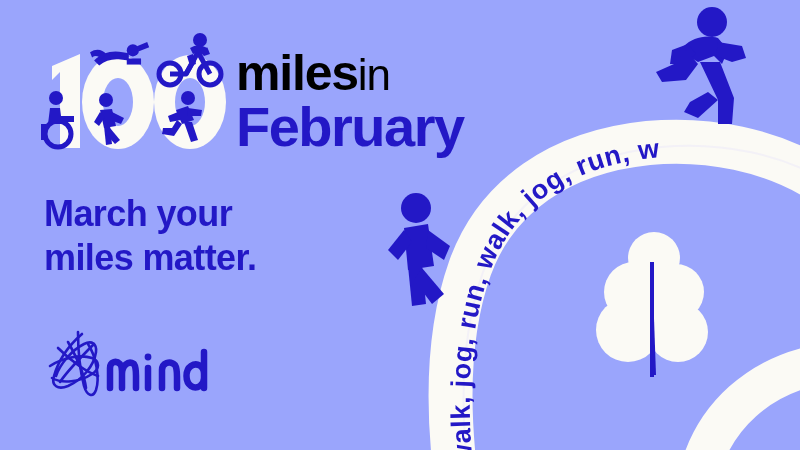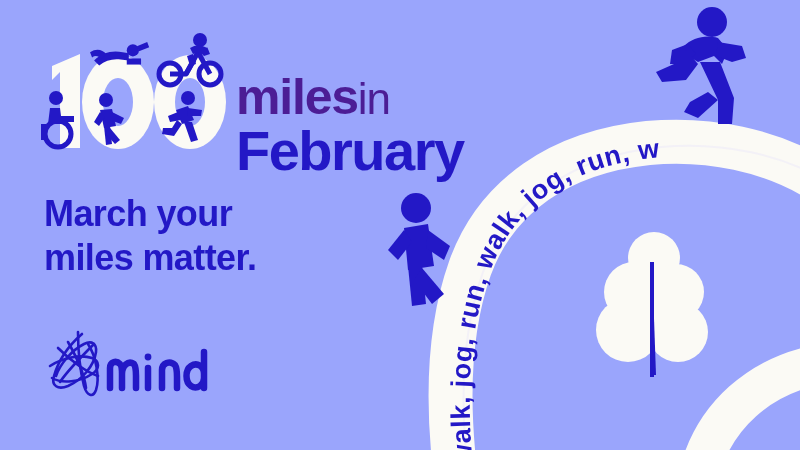--- a/index.html
+++ b/index.html
@@ -44,24 +44,23 @@
     top: 0;
   }
   #wordmark {
     position: absolute;
     left: 204px;
     top: 26px;
     line-height: 0.95;
   }
   .line-miles {
     font-size: 50px;
-    color: #4c1d95;
+    color: #000000;
     letter-spacing: -1.2px;
     white-space: nowrap;
-    margin-top: 24px;
   }
   .word-miles {
     font-weight: 700;
   }
   .word-in {
     font-weight: 400;
     font-size: 44px;
   }
   .line-march {
     font-size: 56px;

